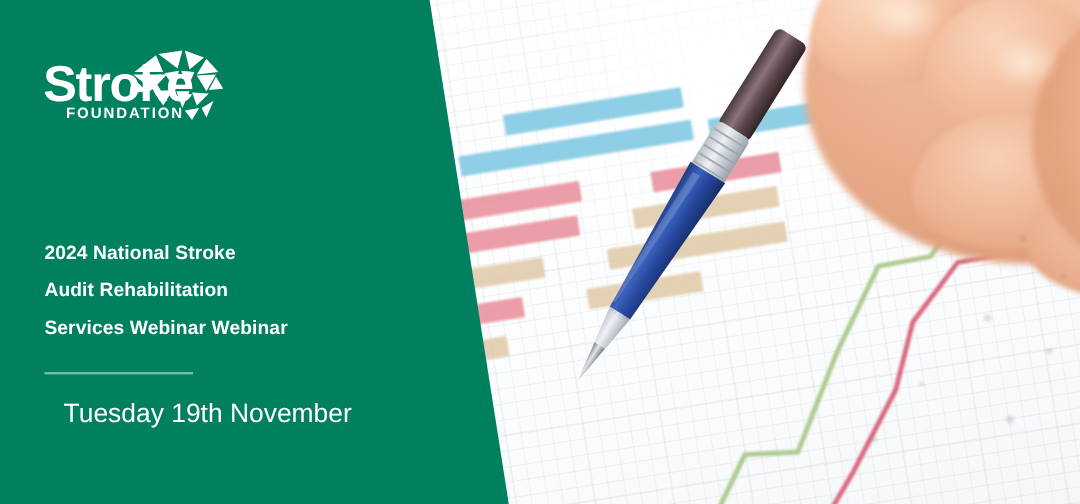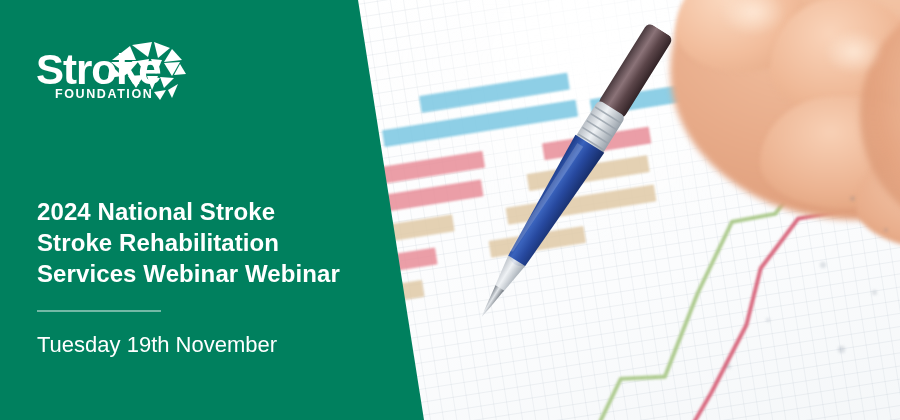--- a/index.html
+++ b/index.html
@@ -65,33 +65,33 @@
     z-index:5;
   }
 
   
   .logo{position:absolute;left:36px;top:38px;width:180px;height:62px;z-index:7;}
   .logo svg{display:block;}
 
   
   .title{
     position:absolute;left:37px;top:196px;width:330px;z-index:7;
-    color:#ffffff;font-size:24px;line-height:31px;font-weight:700;
+    color:#ffffff;font-size:16px;line-height:31px;font-weight:700;
     letter-spacing:.1px;
   }
   .title .tline{display:block;white-space:nowrap;}
   .divider{
     position:absolute;left:37px;top:310px;width:124px;height:2px;
     background:rgba(255,255,255,.45);z-index:7;
   }
   .date{
     position:absolute;left:37px;top:330px;width:330px;z-index:7;
     color:#ffffff;font-size:22px;line-height:29px;font-weight:400;
   }
-  .date .dline{display:block;white-space:nowrap;}
+  .date .dline{display:block;white-space:nowrap;margin-left:16px;}
 </style>
 </head>
 <body>
 
 <div class="banner">
 
   <div class="photo">
     <div class="photo-bg"></div>
     <div class="paper2"></div>
     <div class="paper"></div>
@@ -225,21 +225,21 @@
       </g>
 
       <text x="0" y="46" font-family="'Liberation Sans', sans-serif" font-size="42" font-weight="700" fill="#ffffff" letter-spacing="-1">Stroke</text>
 
       <text x="19" y="60" font-family="'Liberation Sans', sans-serif" font-size="12.5" font-weight="700" fill="#ffffff" letter-spacing="1.6">FOUNDATION</text>
     </svg>
   </div>
 
   <div class="title">
     <span class="tline">2024 National Stroke</span>
-    <span class="tline">Stroke Rehabilitation</span>
+    <span class="tline">Audit Rehabilitation</span>
     <span class="tline">Services Webinar Webinar</span>
   </div>
 
   <div class="divider"></div>
 
   <div class="date">
     <span class="dline">Tuesday 19th November</span>
   </div>
 
 </div>

